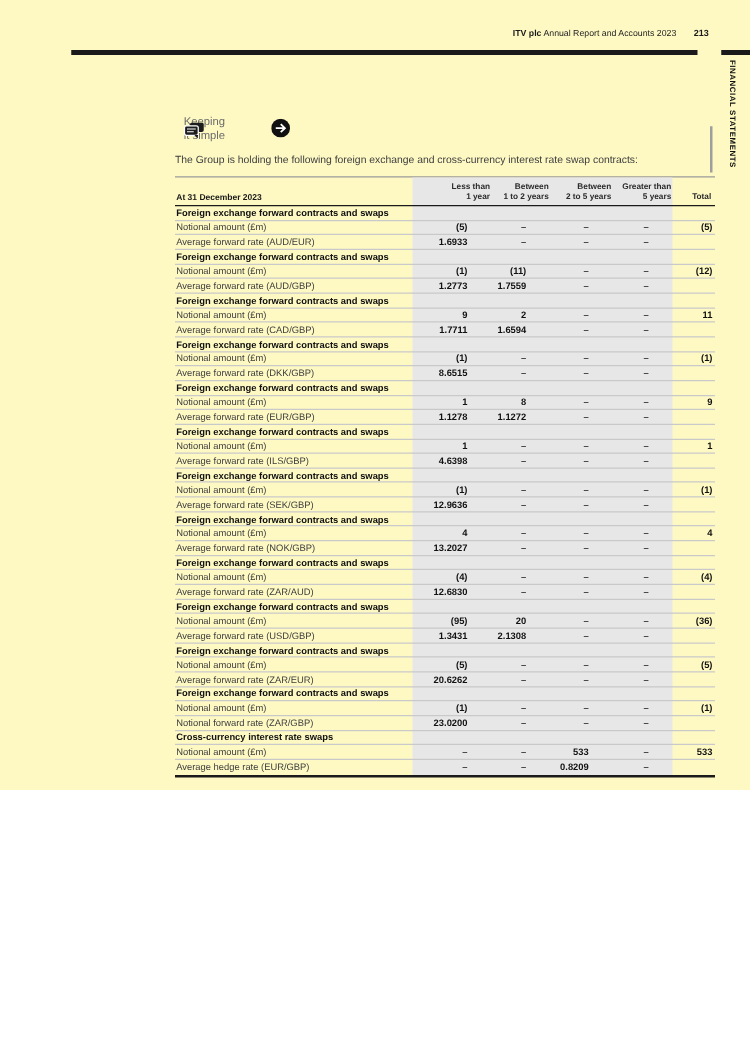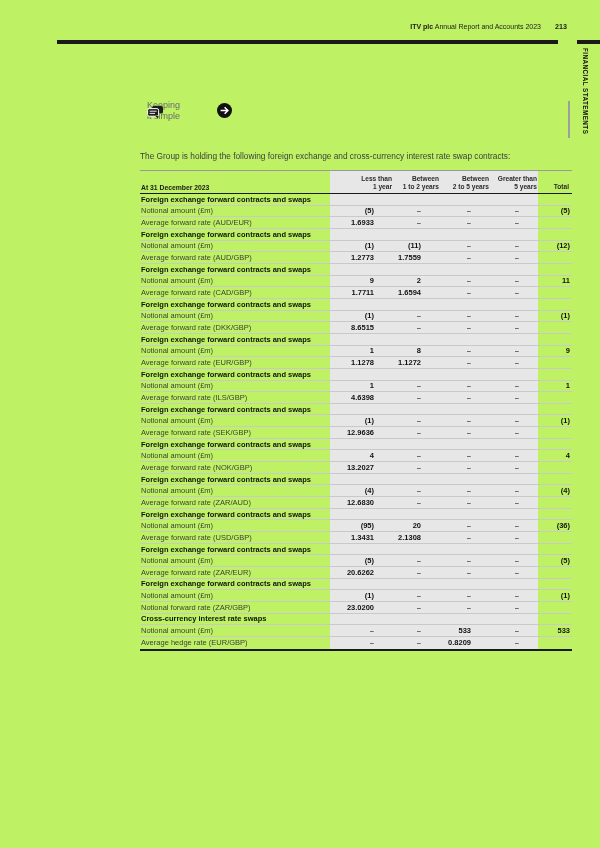--- a/index.html
+++ b/index.html
@@ -1,17 +1,17 @@
 <!DOCTYPE html>
 <html><head>
 <meta charset="utf-8">
 <style>
   html,body{margin:0;padding:0;background:#ffffff;}
   .page{
-    position:relative;width:600px;height:848px;background:#bef264;overflow:hidden;
+    position:relative;width:600px;height:632px;background:#fef9c3;overflow:hidden;
     font-family:"Liberation Sans","DejaVu Sans",sans-serif;color:#1a1a1a;
   }
   
   .top-header{
     position:absolute;top:22px;right:33px;display:flex;align-items:baseline;gap:14px;
     font-size:7px;color:#1a1a1a;
   }
   .top-header .brand{font-weight:bold;}
   .top-header .report{font-weight:normal;color:#222;}
   .top-header .pageno{font-weight:bold;font-size:7.2px;}
@@ -20,33 +20,33 @@
   .side-tab-rule{position:absolute;left:577px;top:40px;width:23px;height:4px;background:#1a1a1a;}
   .side-tab-text{
     position:absolute;top:48px;left:582px;writing-mode:vertical-rl;
     font-size:6.3px;font-weight:bold;letter-spacing:0.45px;color:#111;white-space:nowrap;
   }
   .side-gray-rule{position:absolute;left:568px;top:101px;width:2px;height:37px;background:#9e9e9e;}
   
   .content{position:absolute;left:140px;top:82px;width:432px;}
   .section-title{font-size:12.3px;font-weight:bold;color:#111;letter-spacing:0.1px;margin:0 0 8px 0;}
   
-  .callout{display:flex;align-items:flex-start;min-height:40px;margin-left:-3px;margin-top:16px;}
+  .callout{display:flex;align-items:center;min-height:40px;margin-left:-3px;}
   .callout .vline-left{width:2px;background:#b3b3b3;}
   .callout .keep-box{
     width:98px;position:relative;padding:2px 0 0 8px;box-sizing:border-box;
     font-size:9px;line-height:1.2;color:#6b6b6b;
   }
   .callout .chat-icon{position:absolute;left:8px;bottom:0px;}
   .callout .arrow-wrap{position:absolute;right:5px;top:5px;}
   .callout .vline-mid{width:2px;background:#4d4d4d;}
   .callout .callout-text{
     flex:1;padding:1px 4px 0 10px;font-size:8px;line-height:1.5;color:#595959;
   }
-  .intro-line{margin-top:13px;font-size:8.3px;color:#3d3d3d;}
+  .intro-line{font-size:8.3px;color:#3d3d3d;}
   
   .fin-table{
     position:relative;margin-top:9px;border-top:1.5px solid #9a9a9a;border-bottom:2px solid #1a1a1a;
   }
   .gray-band{position:absolute;left:190px;top:0;width:208px;height:100%;background:#e7e7e7;}
   .t-row,.t-head{
     position:relative;display:grid;grid-template-columns:190px 63px 47px 50px 48px 34px;
     align-items:center;
   }
   .t-head{height:23px;border-bottom:1px solid #1a1a1a;align-items:end;padding-bottom:2px;box-sizing:border-box;}

